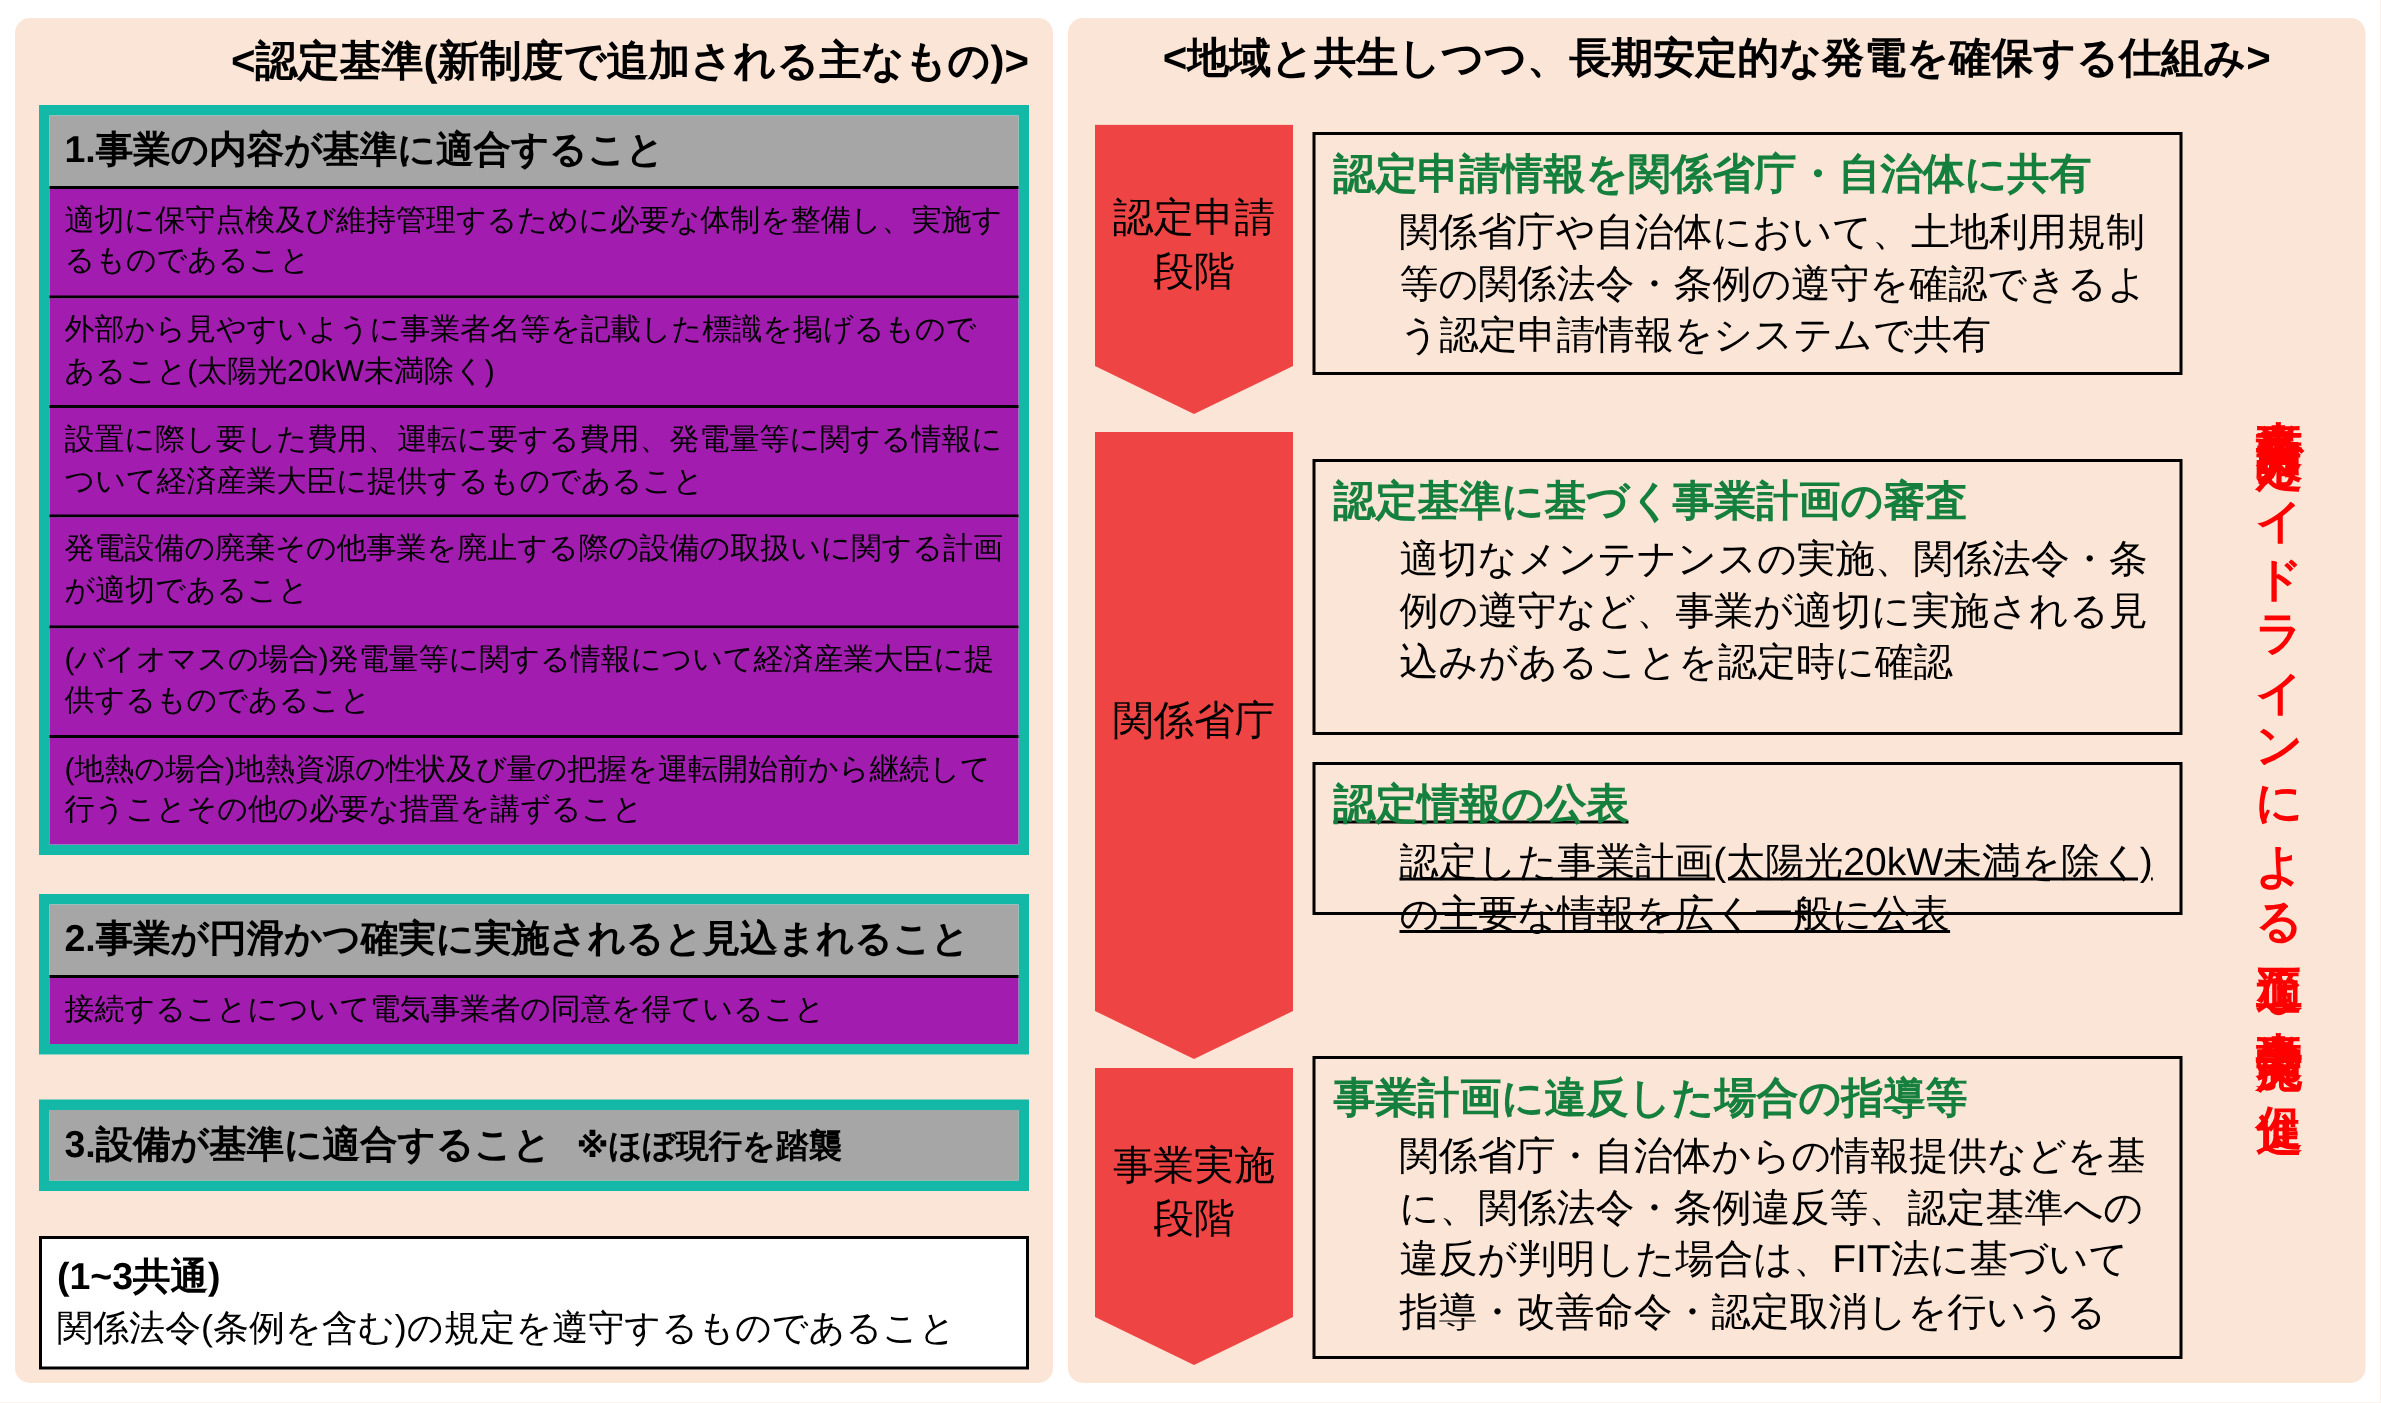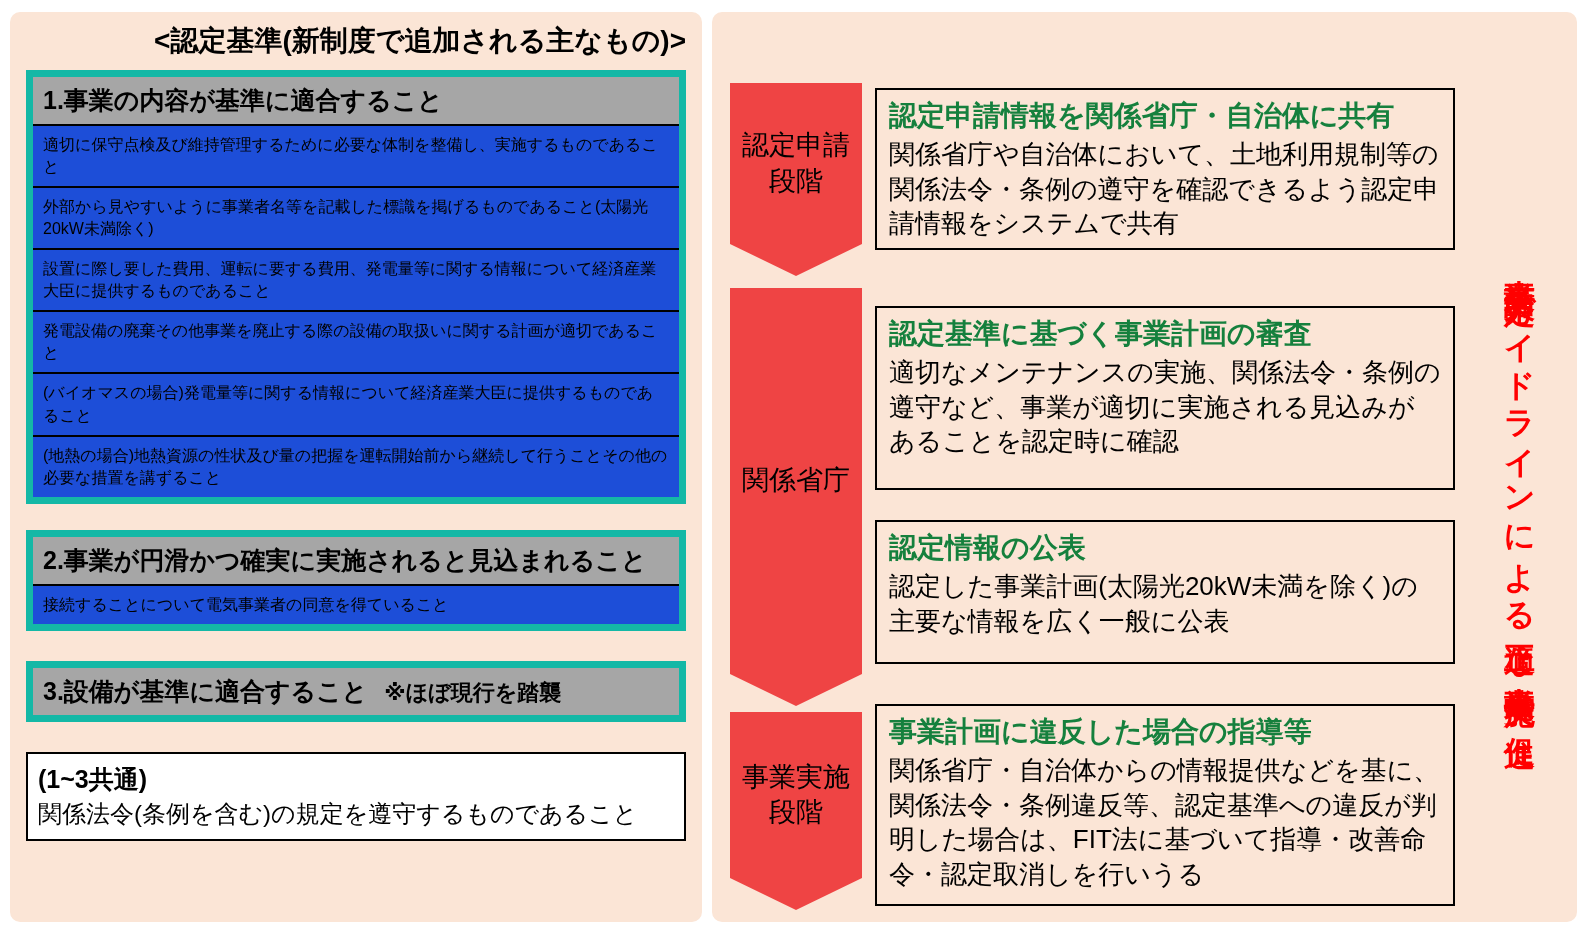--- a/index.html
+++ b/index.html
@@ -16,21 +16,21 @@
     font-size:28px;font-weight:bold;text-align:right;margin:4px 0 12px 0;line-height:1.2;
   }
   .block{border:7px solid #14b8a6;background:#fff;}
   .sec-header{
     background:#A6A6A6;font-weight:bold;font-size:25px;padding:8px 10px;line-height:1.25;
     border-bottom:2px solid #000;
   }
   .sec-header.lone{border-bottom:none;}
   .sec-note{font-size:22px;font-weight:bold;margin-left:10px;}
   .req-row{
-    background:#1d4ed8;font-size:16px;line-height:1.38;padding:8px 10px;border-bottom:2px solid #000;
+    background:#a21caf;font-size:20px;line-height:1.38;padding:8px 10px;border-bottom:2px solid #000;
   }
   .req-row:last-child{border-bottom:none;}
   .mt26{margin-top:26px;}
   .mt30{margin-top:30px;}
   .common-box{border:2px solid #000;background:#fff;padding:8px 10px;font-size:24px;line-height:1.4;}
   .common-head{font-weight:bold;font-size:25px;}
   
   #right-panel{left:712px;top:12px;width:865px;height:910px;}
   #right-title{
     position:absolute;left:0;top:8px;width:100%;text-align:center;
@@ -44,24 +44,24 @@
   }
   #stage-arrow-1{top:71px;height:193px;}
   #stage-arrow-2{top:276px;height:418px;}
   #stage-arrow-3{top:700px;height:198px;}
   .info-box{
     position:absolute;left:163px;width:580px;border:2px solid #000;box-sizing:border-box;
     padding:6px 12px;
   }
   #info-box-1{top:76px;height:162px;}
   #info-box-2{top:294px;height:184px;}
-  #info-box-3{top:508px;height:144px;}
+  #info-box-3{top:496px;height:102px;text-decoration:underline;}
   #info-box-4{top:692px;height:202px;}
   .box-title{color:#15803d;font-weight:bold;font-size:28px;margin:2px 0 4px 0;line-height:1.25;}
-  .box-body{font-size:26px;line-height:1.33;}
+  .box-body{font-size:26px;line-height:1.33;margin-left:44px;}
   .side-note-wrap{
     position:absolute;right:10px;top:52px;width:96px;height:846px;
     display:flex;align-items:center;justify-content:center;
   }
   .side-note{
     writing-mode:vertical-rl;text-orientation:upright;
     color:#FF0000;font-weight:bold;font-size:31px;letter-spacing:3px;line-height:1.1;
   }
 </style>
 </head>
@@ -92,20 +92,21 @@
     </div>
   </div>
 
   <div class="common-box mt30">
     <div class="common-head">(1~3共通)</div>
     <div>関係法令(条例を含む)の規定を遵守するものであること</div>
   </div>
 </div>
 
 <div class="panel" id="right-panel">
+  <div id="right-title">&lt;地域と共生しつつ、長期安定的な発電を確保する仕組み&gt;</div>
 
   <div class="stage-arrow" id="stage-arrow-1">
     <span>認定申請
 段階</span>
   </div>
   <div class="stage-arrow" id="stage-arrow-2">
     <span>関係省庁</span>
   </div>
   <div class="stage-arrow" id="stage-arrow-3">
     <span>事業実施

